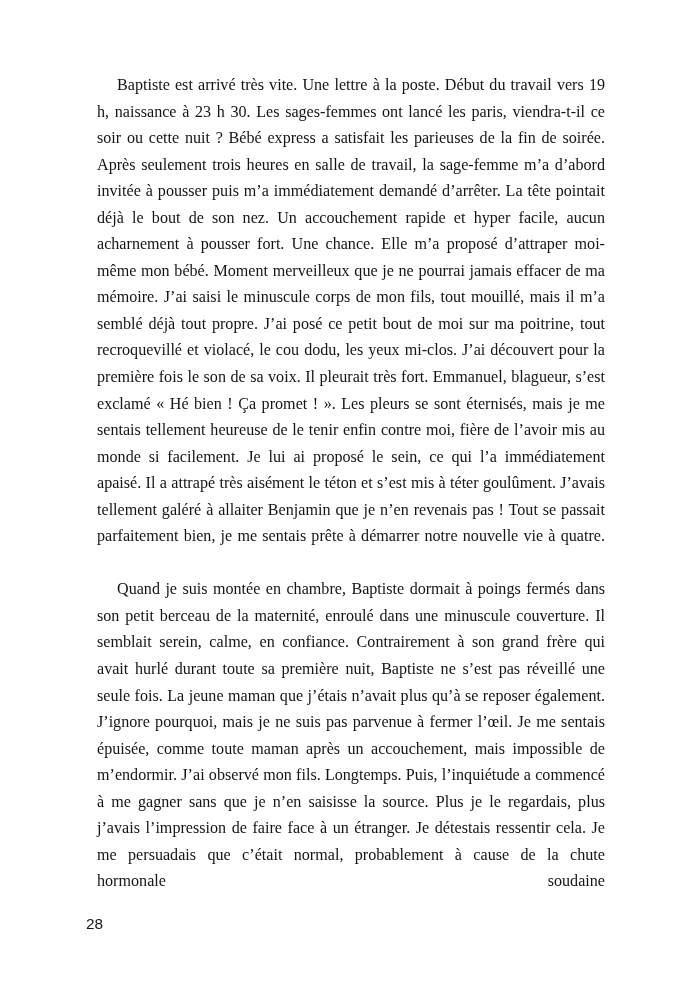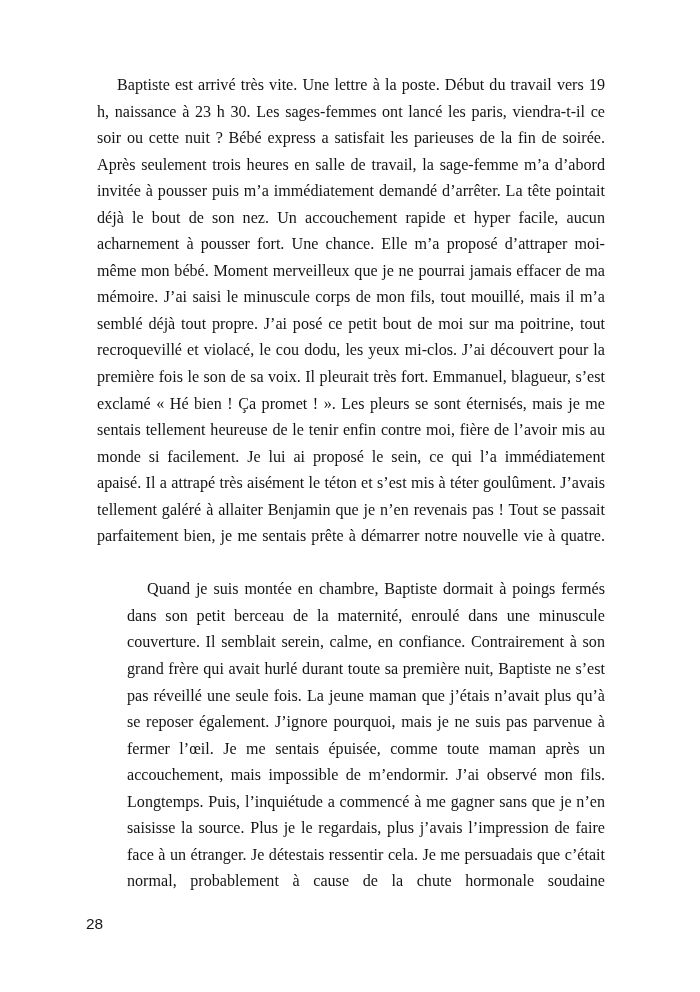--- a/index.html
+++ b/index.html
@@ -34,21 +34,20 @@
     line-height: 26.55px;
     text-indent: 20px;
     hyphens: none;
     word-spacing: 0.1px;
     letter-spacing: 0.01px;
     color: #141414;
   }
 
   .para + .para {
     margin-top: 0;
-    margin-left: 30px;
   }
 
   
   .para:after {
     content: "";
     display: inline-block;
     width: 100%;
   }
 
   .folio {

